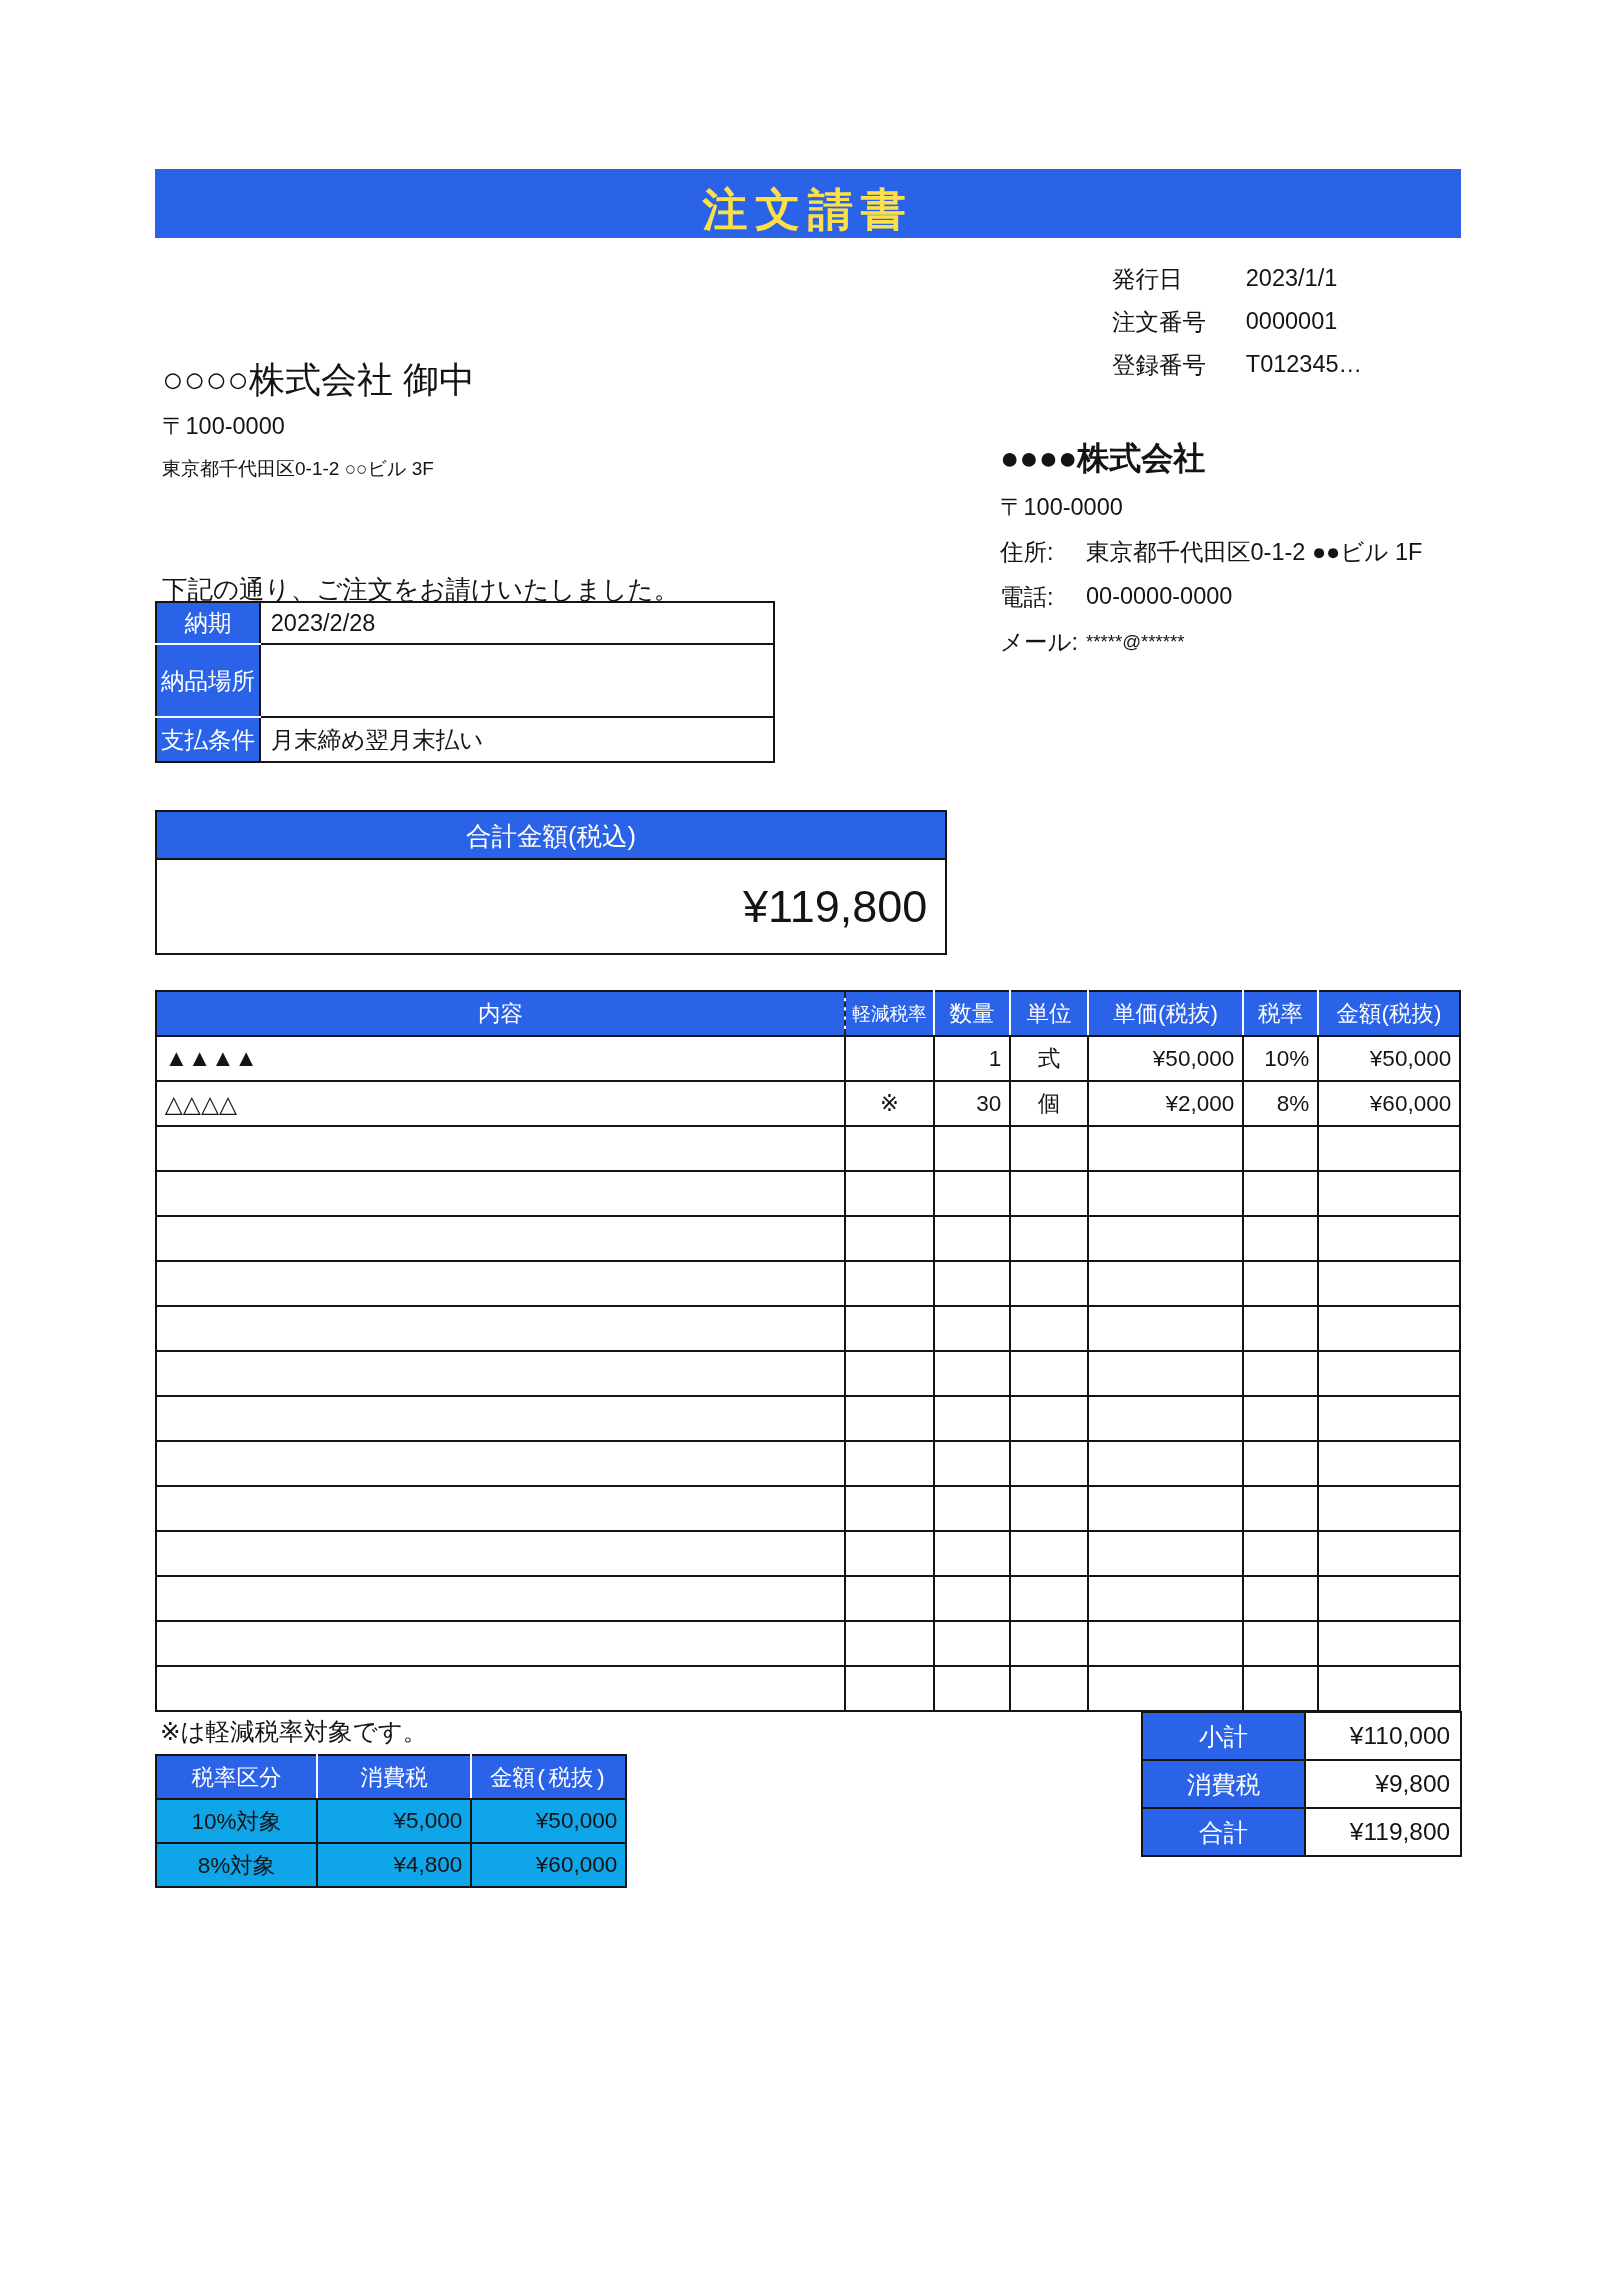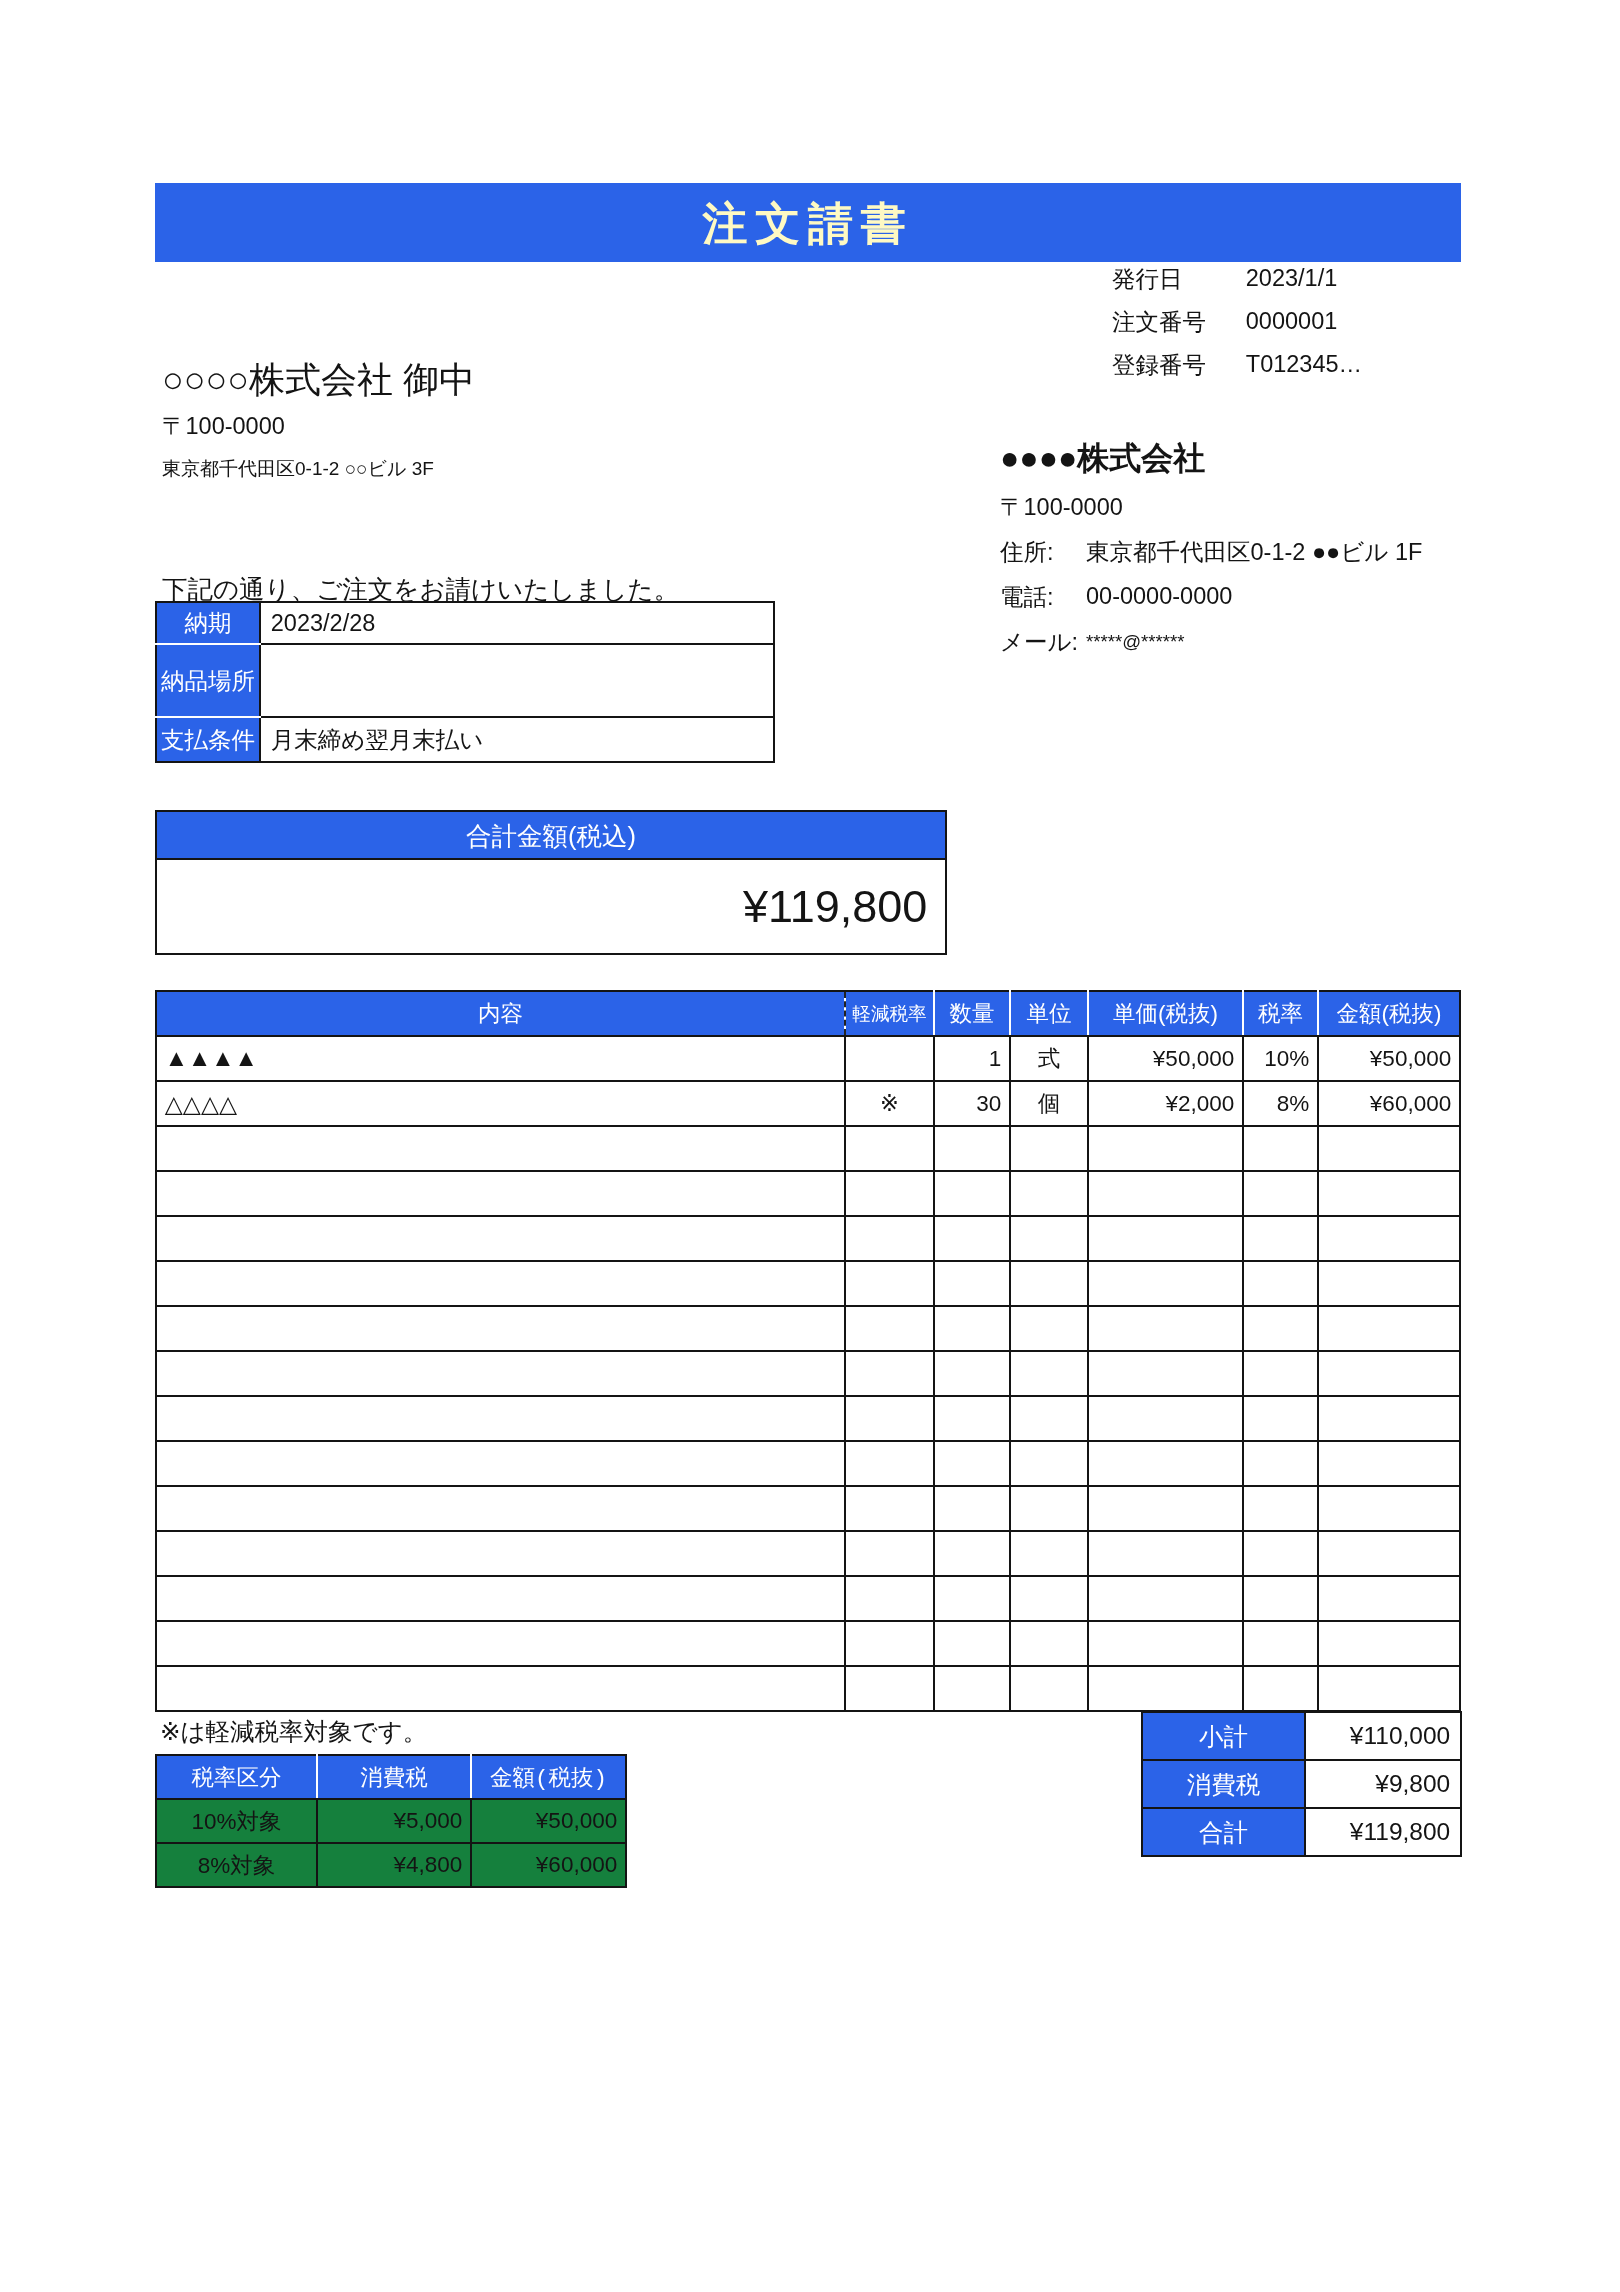--- a/index.html
+++ b/index.html
@@ -1,22 +1,22 @@
 <!DOCTYPE html>
 <html style="--accent: #2B63E8;"><head>
 <meta charset="utf-8">
 <style>
   :root { --accent:#2B63E8; --ink:#141414; }
   * { margin:0; padding:0; box-sizing:border-box; }
   body { background:#fff; }
   .page { position:relative; width:1620px; height:2293px; background:#fff;
           font-family:"Liberation Sans","DejaVu Sans",sans-serif; color:var(--ink); overflow:hidden; }
 
-  .title-bar { position:absolute; left:155px; top:183px; width:1306px; height:79px;
-               background:var(--accent); color:#fef9c3; font-size:45px; font-weight:bold;
+  .title-bar { position:absolute; left:155px; top:169px; width:1306px; height:69px;
+               background:var(--accent); color:#fde047; font-size:45px; font-weight:bold;
                text-align:center; line-height:81px; letter-spacing:7.8px; }
 
   .meta { position:absolute; left:1112px; top:257px; }
   .meta-row { height:43px; display:flex; align-items:center; font-size:23.5px; }
   .meta-label { width:122px; }
   .meta-value { margin-left:11.8px; }
 
   .addressee { position:absolute; left:162px; top:359px; }
   .addressee-name { font-size:36px; line-height:1.15; }
   .addressee-postal { font-size:23.5px; margin-top:9.8px; }
@@ -66,21 +66,21 @@
 
   .totals { position:absolute; left:1141px; top:1711px; width:319px; border:2.9px solid var(--ink); }
   .totals td { height:48px; border:2px solid var(--ink); font-size:24.5px; }
   .totals td.t-label { background:var(--accent); color:#fff; text-align:center; width:163px; }
   .totals td.t-value { text-align:right; padding-right:9.8px; background:#fff; }
 
   .tax { position:absolute; left:155px; top:1754px; width:469px; border:2.9px solid var(--ink); }
   .tax th { background:var(--accent); color:#fff; font-weight:normal; font-size:22.5px; height:44px;
             border-bottom:2px solid var(--ink);font-family:Liberation Mono, monospace; }
   .tax th + th { border-left:2px solid #fff; }
-  .tax td { height:44px; border:2px solid var(--ink); font-size:22.5px; background:#15803d; }
+  .tax td { height:44px; border:2px solid var(--ink); font-size:22.5px; background:#0ea5e9; }
   .tax td:nth-of-type(1) { text-align:center; }
   .tax td:nth-of-type(2), .tax td:nth-of-type(3) { text-align:right; padding-right:7.8px; }
 
   .remarks { position:absolute; left:155px; top:1916px; width:1306px; border:2.9px solid var(--ink); }
   .remarks-header { height:49px; background:var(--accent); color:#fff; text-align:center;
                     line-height:49px; font-size:25.5px; border-bottom:2px solid var(--ink); }
   .remarks-body { height:155px; background:#fff; }
 </style>
 </head>
 <body>

